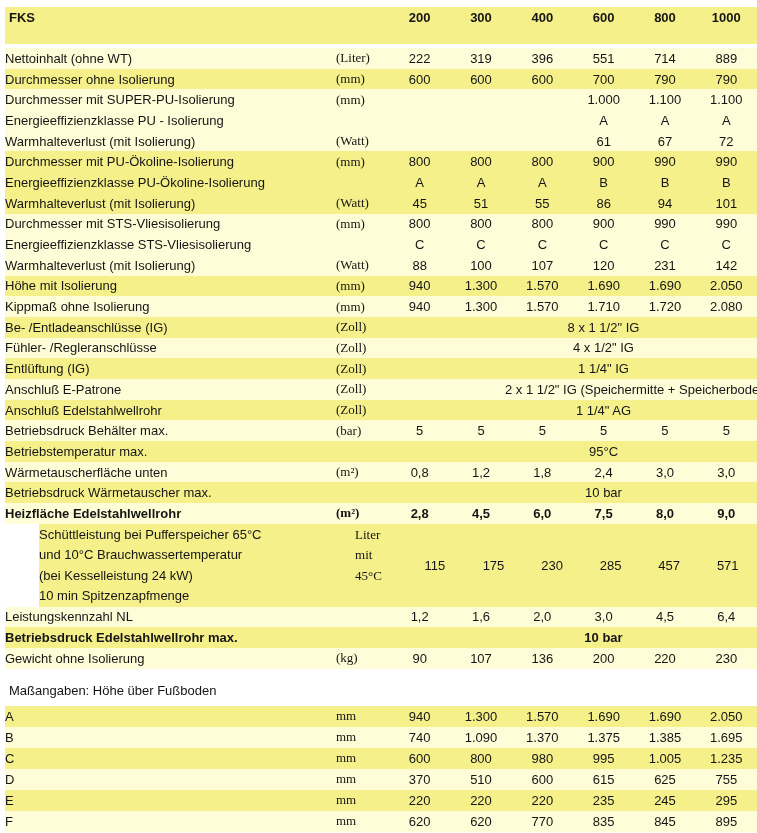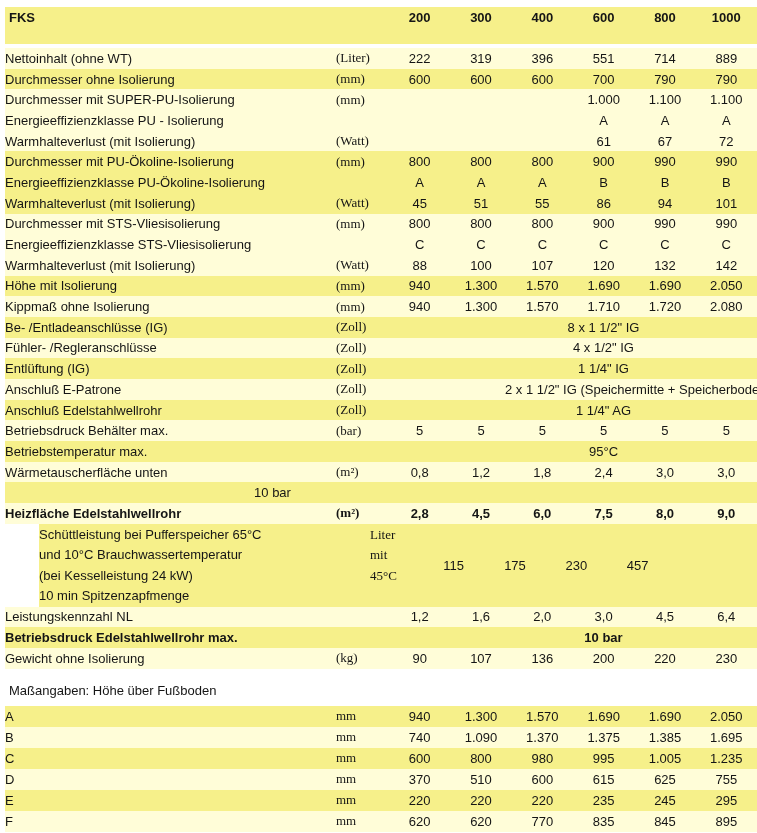--- a/index.html
+++ b/index.html
@@ -199,21 +199,21 @@
         <div class="cell val">C</div>
         <div class="cell val">C</div>
       </div>
       <div class="row pale">
         <div class="cell label">Warmhalteverlust (mit Isolierung)</div>
         <div class="cell unit">(Watt)</div>
         <div class="cell val">88</div>
         <div class="cell val">100</div>
         <div class="cell val">107</div>
         <div class="cell val">120</div>
-        <div class="cell val">132</div>
+        <div class="cell val">231</div>
         <div class="cell val">142</div>
       </div>
       <div class="row dark">
         <div class="cell label">Höhe mit Isolierung</div>
         <div class="cell unit">(mm)</div>
         <div class="cell val">940</div>
         <div class="cell val">1.300</div>
         <div class="cell val">1.570</div>
         <div class="cell val">1.690</div>
         <div class="cell val">1.690</div>
@@ -273,20 +273,21 @@
         <div class="cell label">Wärmetauscherfläche unten</div>
         <div class="cell unit">(m²)</div>
         <div class="cell val">0,8</div>
         <div class="cell val">1,2</div>
         <div class="cell val">1,8</div>
         <div class="cell val">2,4</div>
         <div class="cell val">3,0</div>
         <div class="cell val">3,0</div>
       </div>
       <div class="row dark">
+        <div class="cell label">Betriebsdruck Wärmetauscher max.</div>
         <div class="cell unit"></div>
         <div class="cell span-val">10 bar</div>
       </div>
       <div class="row pale bold">
         <div class="cell label">Heizfläche Edelstahlwellrohr</div>
         <div class="cell unit">(m²)</div>
         <div class="cell val">2,8</div>
         <div class="cell val">4,5</div>
         <div class="cell val">6,0</div>
         <div class="cell val">7,5</div>
@@ -301,21 +302,23 @@
           <div class="line">10 min Spitzenzapfmenge</div>
         </div>
         <div class="cell unit">
           <div class="line">Liter</div>
           <div class="line">mit</div>
           <div class="line">45°C</div>
         </div>
         <div class="cell val">115</div>
         <div class="cell val">175</div>
         <div class="cell val">230</div>
+        <div class="cell val">285</div>
         <div class="cell val">457</div>
+        <div class="cell val">571</div>
       </div>
       <div class="row pale">
         <div class="cell label">Leistungskennzahl NL</div>
         <div class="cell unit"></div>
         <div class="cell val">1,2</div>
         <div class="cell val">1,6</div>
         <div class="cell val">2,0</div>
         <div class="cell val">3,0</div>
         <div class="cell val">4,5</div>
         <div class="cell val">6,4</div>

